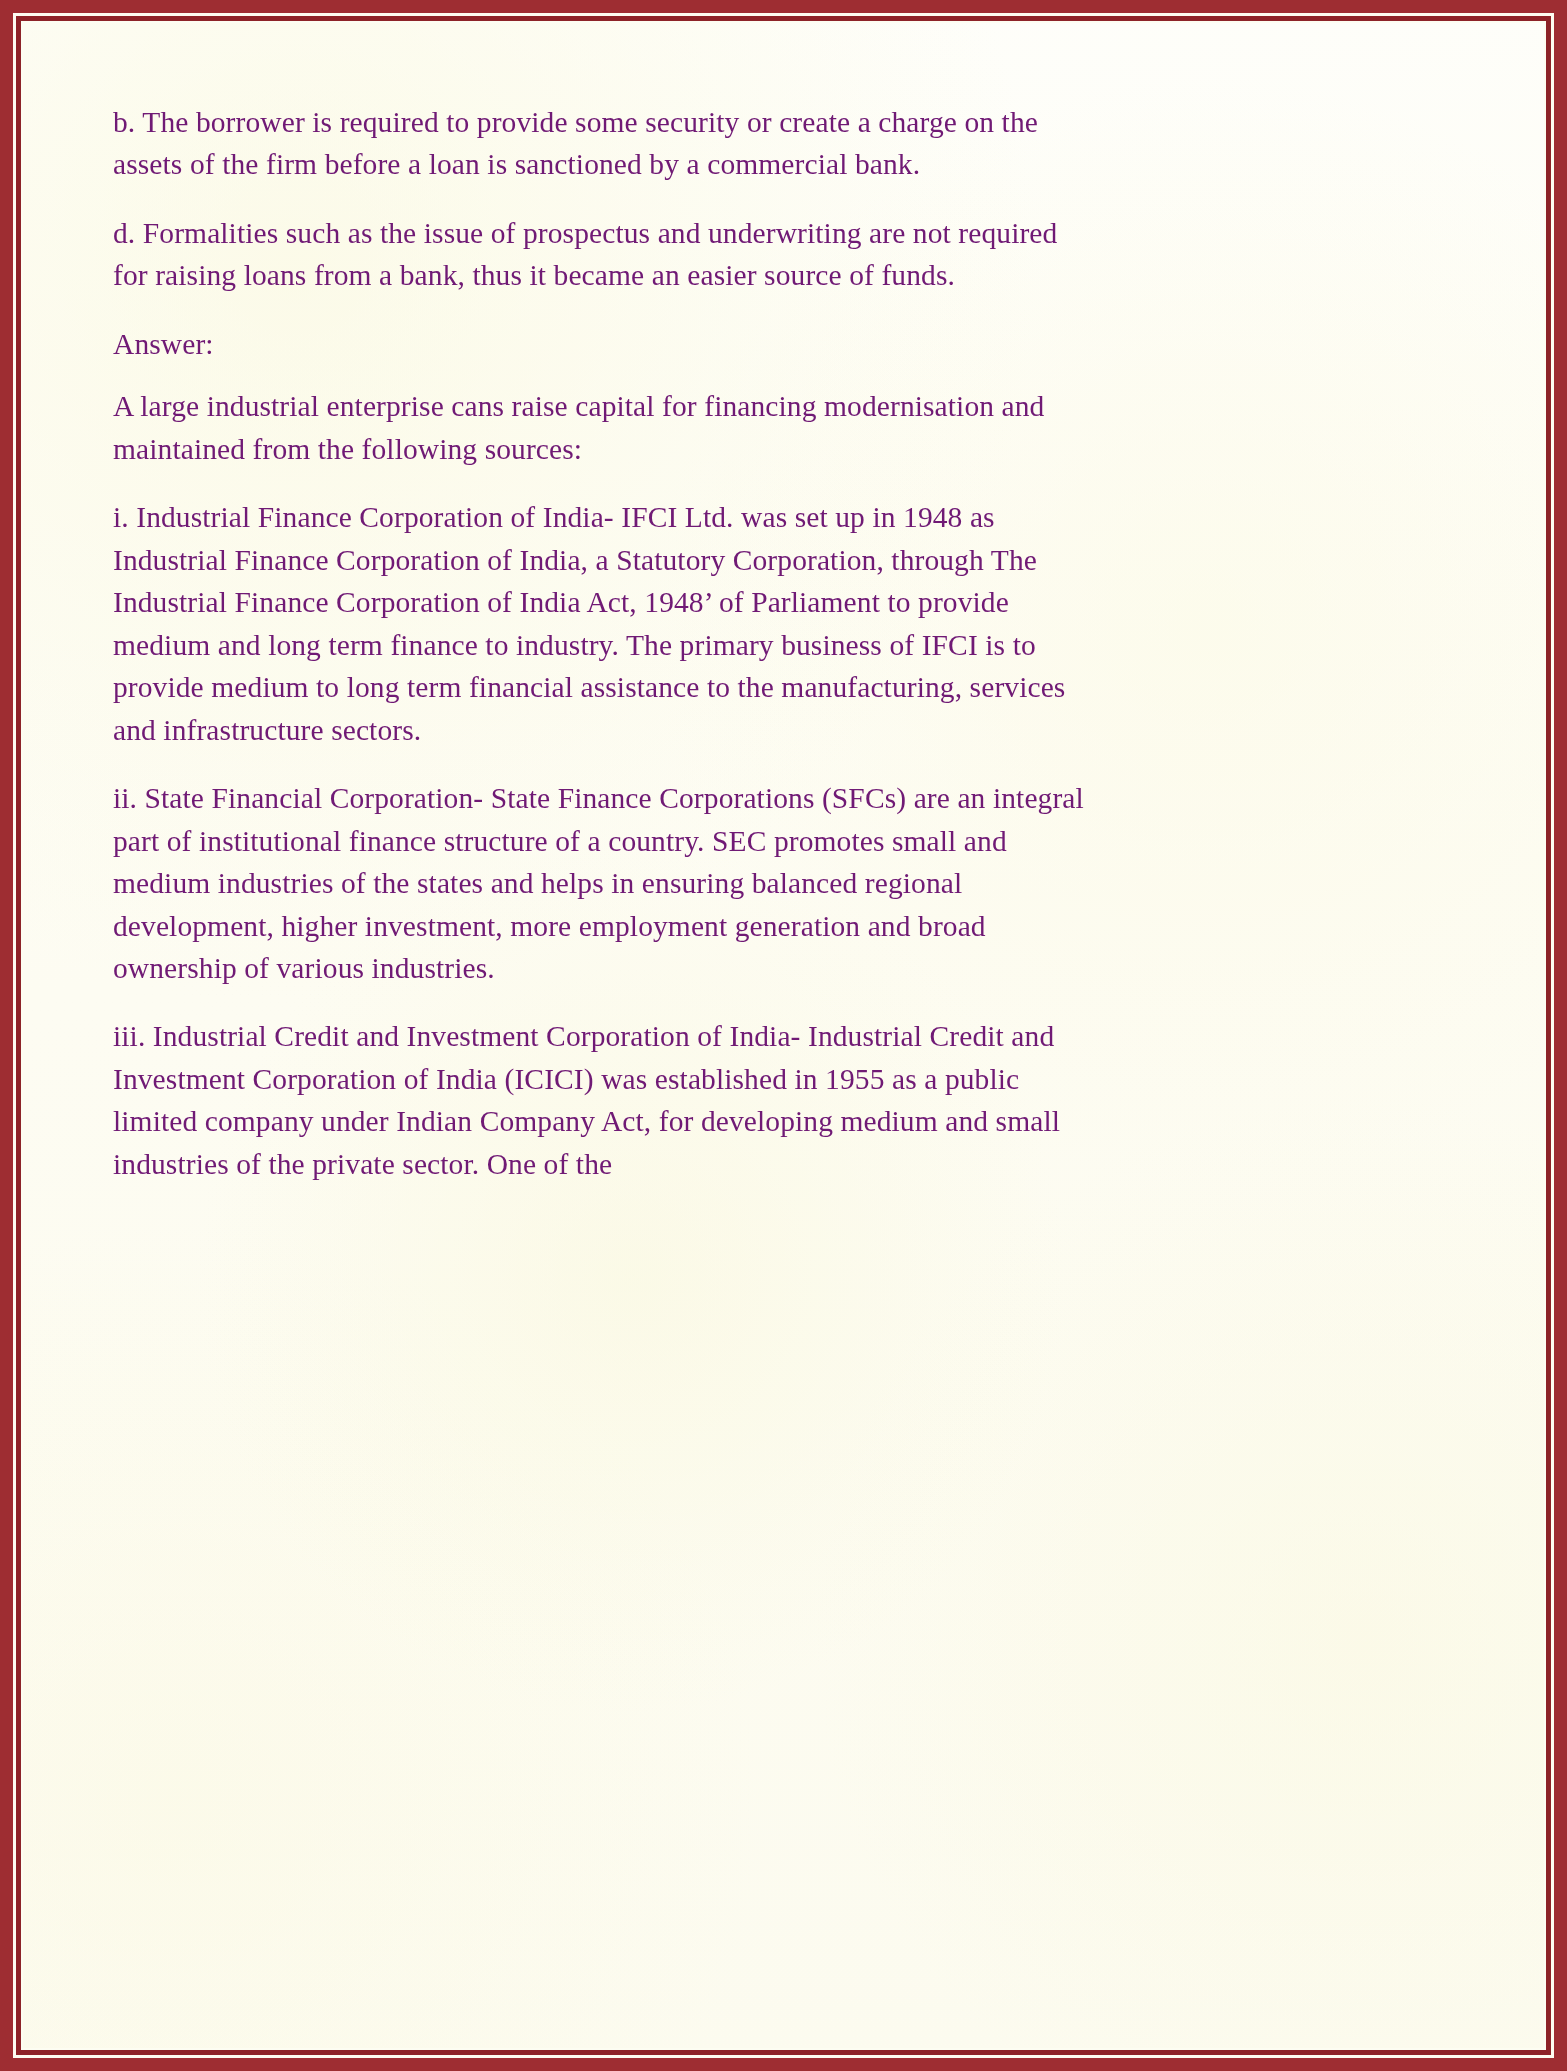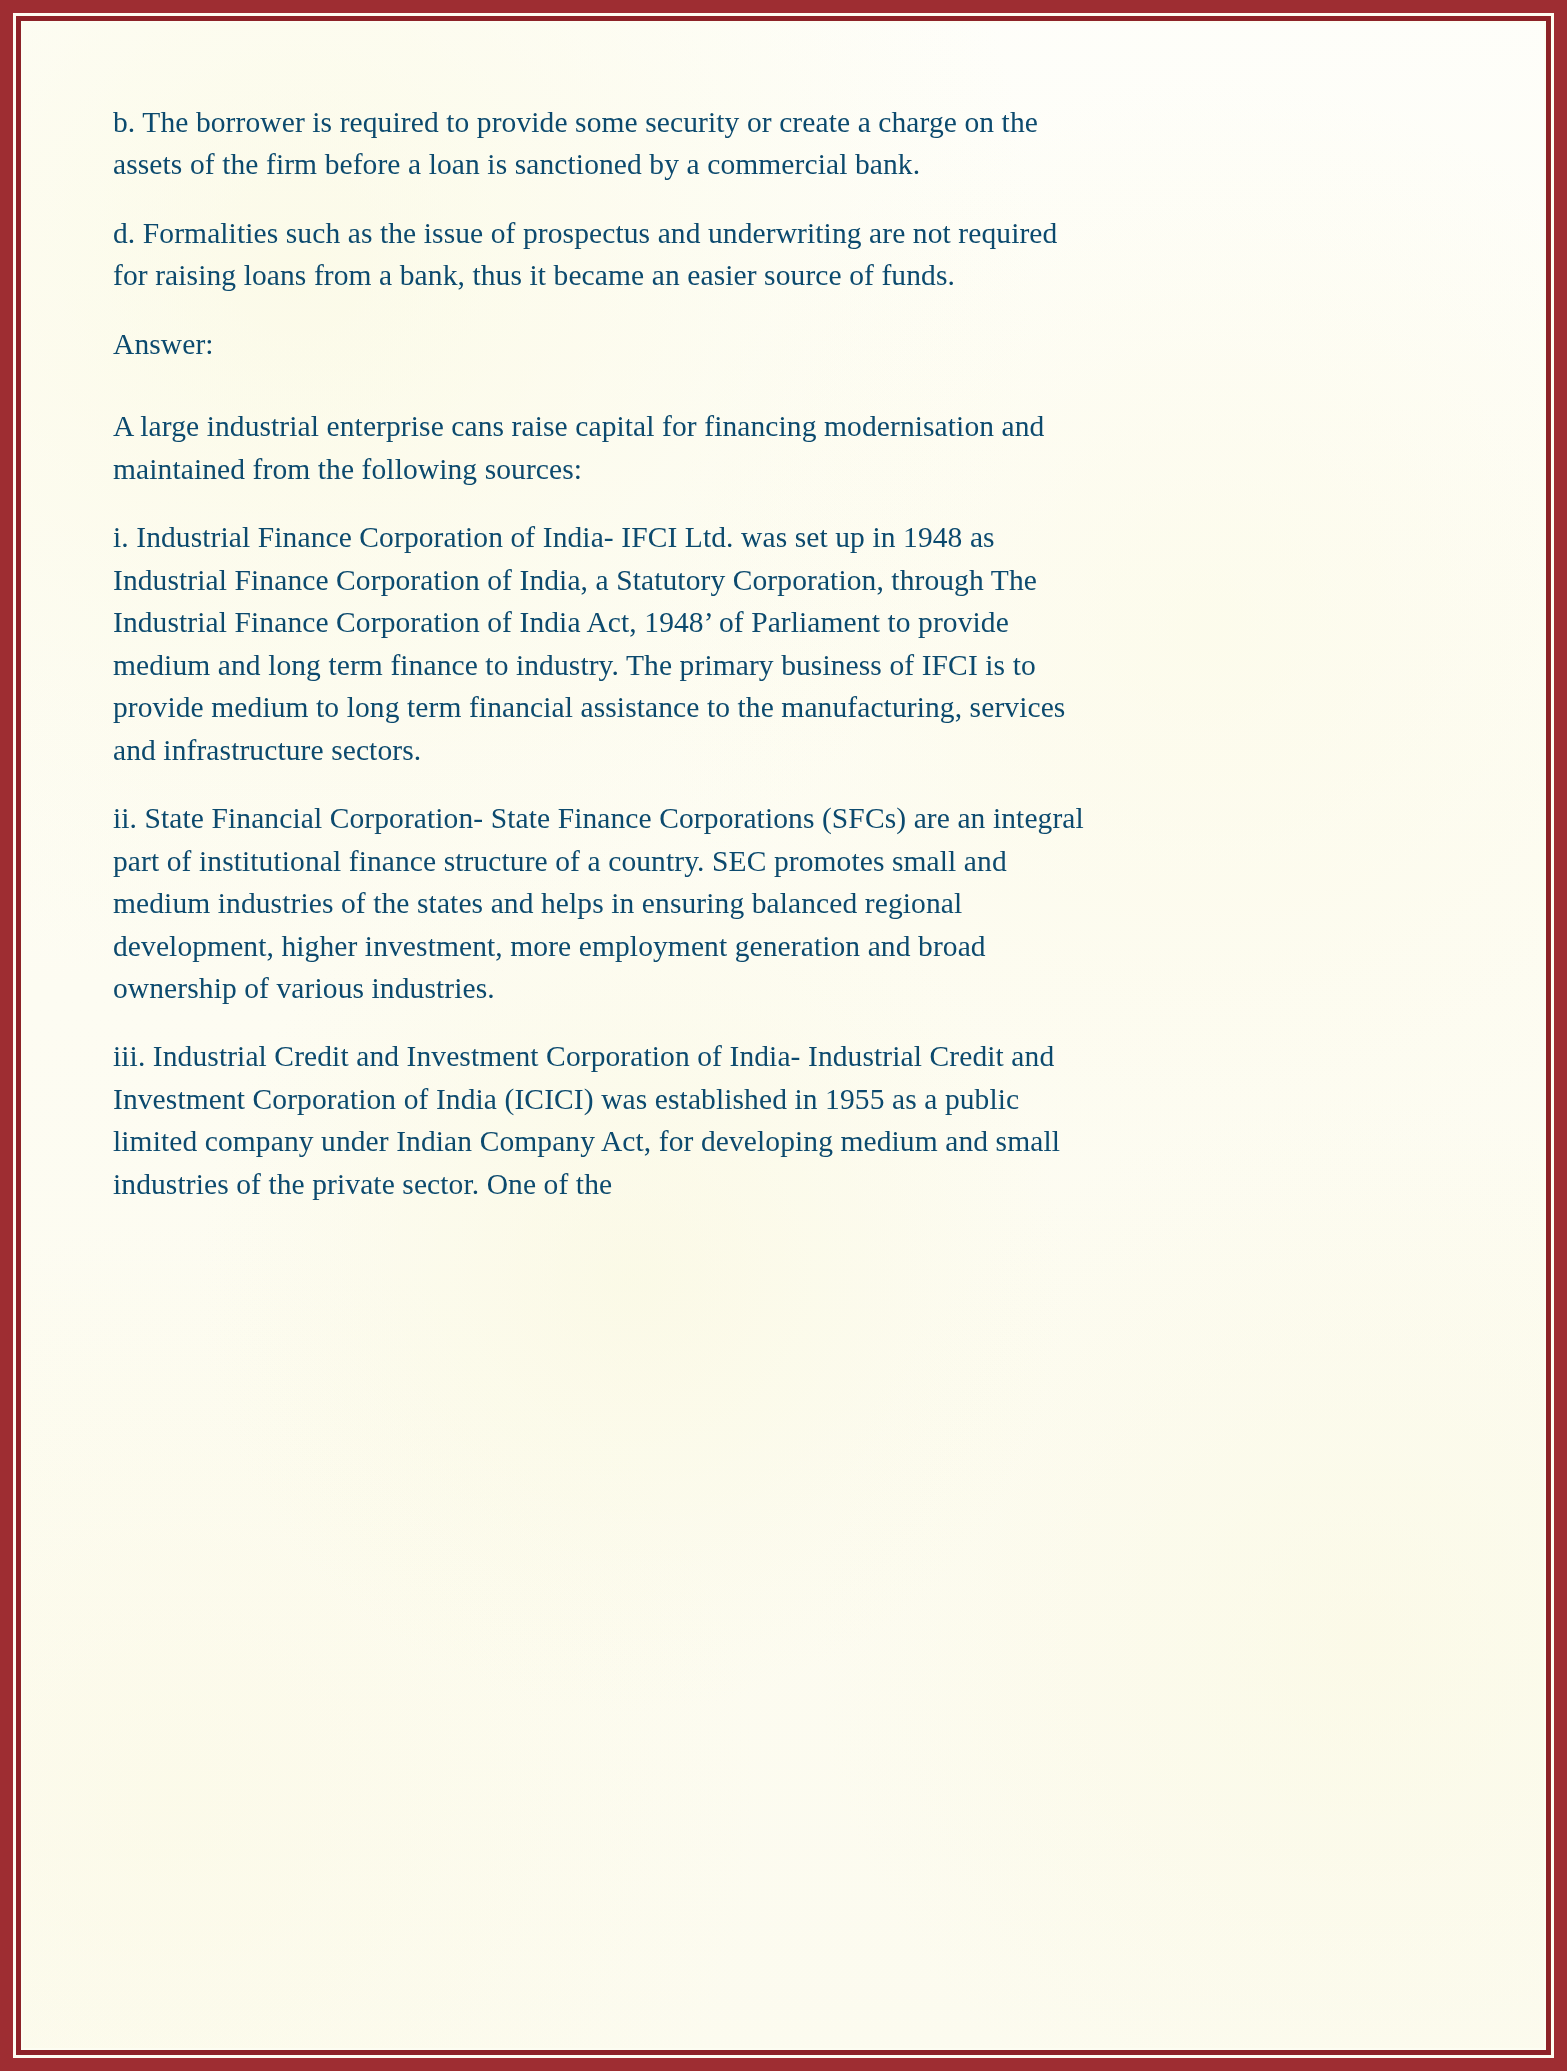--- a/index.html
+++ b/index.html
@@ -68,31 +68,31 @@
       linear-gradient(175deg, #fefefa 0%, #fdfcf2 45%, #fcfbef 100%);
   }
 
   .content {
     position: relative;
     z-index: 2;
     padding: 78px 88px 0 90px;
   }
 
   .para {
-    color: #0c4a6e;
+    color: #701a75;
     font-size: 29.5px;
     line-height: 1.44;
     margin: 0 0 26px 0;
     letter-spacing: 0.1px;
     text-rendering: optimizeLegibility;
     max-width: 985px;
   }
 
   .para.answer-label {
-    margin-bottom: 40px;
+    margin-bottom: 20px;
     font-family: Liberation Serif, serif;
   }
 </style>
 </head>
 <body>
 
 <div class="page-frame">
   <div class="frame-gap">
     <div class="frame-rule">
       <div class="page-sheet">

